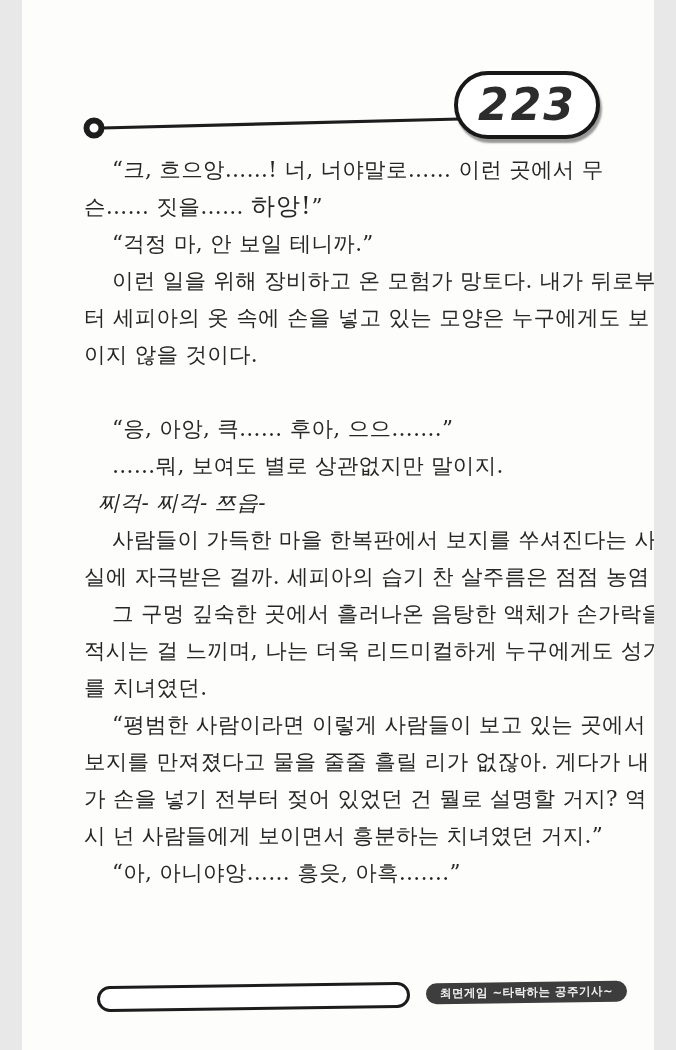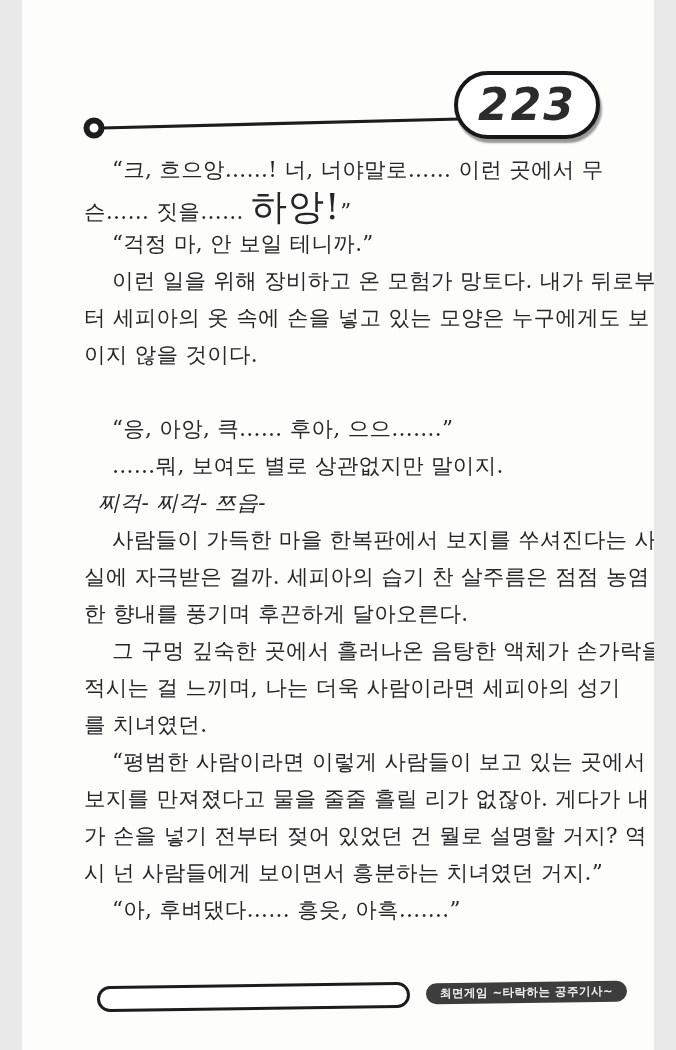--- a/index.html
+++ b/index.html
@@ -35,21 +35,21 @@
   .body-text{
     position:absolute;left:62px;top:151px;width:556px;
   }
   .line{
     height:37px;line-height:37px;
     font-size:21.5px;letter-spacing:0.3px;
     white-space:nowrap;overflow:visible;
   }
   .ind-full{padding-left:28px;}
   .ind-half{padding-left:14px;font-style:italic;}
-  .seg-large{font-size:36px;letter-spacing:1px;}
+  .seg-large{font-size:24px;letter-spacing:1px;}
   
   .footer-box{
     position:absolute;left:75px;top:984px;width:307px;height:20px;
     background:#fff;border:3px solid #1c1c1c;border-radius:13px;
     transform:rotate(-0.8deg);
   }
   .footer-badge{
     position:absolute;left:404px;top:982px;width:201px;height:21px;
     background:var(--badge_bg);border-radius:11px;
     display:flex;align-items:center;justify-content:center;
@@ -79,29 +79,28 @@
       <div class="line ind-full"><span>“걱정 마, 안 보일 테니까.”</span></div>
       <div class="line ind-full"><span>이런 일을 위해 장비하고 온 모험가 망토다. 내가 뒤로부</span></div>
       <div class="line"><span>터 세피아의 옷 속에 손을 넣고 있는 모양은 누구에게도 보</span></div>
       <div class="line"><span>이지 않을 것이다.</span></div>
       <div class="line"></div>
       <div class="line ind-full"><span>“응, 아앙, 큭…… 후아, 으으…….”</span></div>
       <div class="line ind-full"><span>……뭐, 보여도 별로 상관없지만 말이지.</span></div>
       <div class="line ind-half"><span>찌걱- 찌걱- 쯔읍-</span></div>
       <div class="line ind-full"><span>사람들이 가득한 마을 한복판에서 보지를 쑤셔진다는 사</span></div>
       <div class="line"><span>실에 자극받은 걸까. 세피아의 습기 찬 살주름은 점점 농염</span></div>
-      <div class="line"><span>한 향내를 풍기며 후끈하게 달아오른다.</span></div>
       <div class="line ind-full"><span>그 구멍 깊숙한 곳에서 흘러나온 음탕한 액체가 손가락을</span></div>
-      <div class="line"><span>적시는 걸 느끼며, 나는 더욱 사람이라면 세피아의 성기</span></div>
+      <div class="line"><span>적시는 걸 느끼며, 나는 더욱 리드미컬하게 누구에게도 성기</span></div>
       <div class="line"><span>를 치녀였던.</span></div>
       <div class="line ind-full"><span>“평범한 사람이라면 이렇게 사람들이 보고 있는 곳에서</span></div>
       <div class="line"><span>보지를 만져졌다고 물을 줄줄 흘릴 리가 없잖아. 게다가 내</span></div>
       <div class="line"><span>가 손을 넣기 전부터 젖어 있었던 건 뭘로 설명할 거지? 역</span></div>
       <div class="line"><span>시 넌 사람들에게 보이면서 흥분하는 치녀였던 거지.”</span></div>
-      <div class="line ind-full"><span>“아, 후벼댔다…… 흥읏, 아흑…….”</span></div>
+      <div class="line ind-full"><span>“아, 아니야앙…… 흥읏, 아흑…….”</span></div>
     </div>
 
   <div class="footer-box"></div>
   <div class="footer-badge">
     <span>최면게임 ~타락하는 공주기사~</span>
   </div>
 
 </div>
 
 </body></html>

